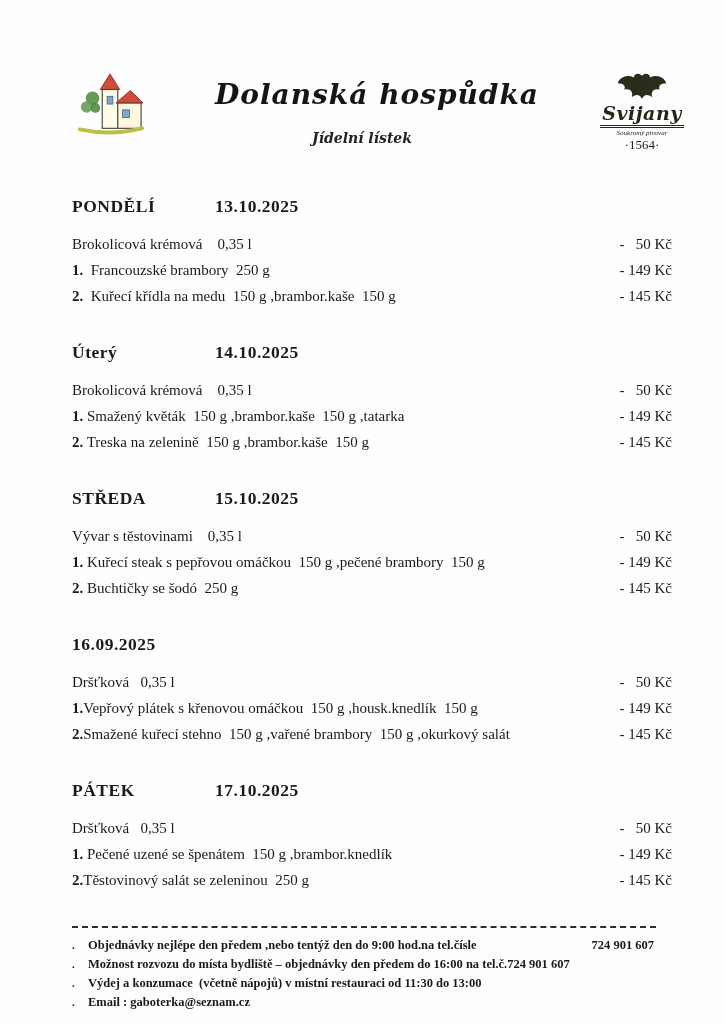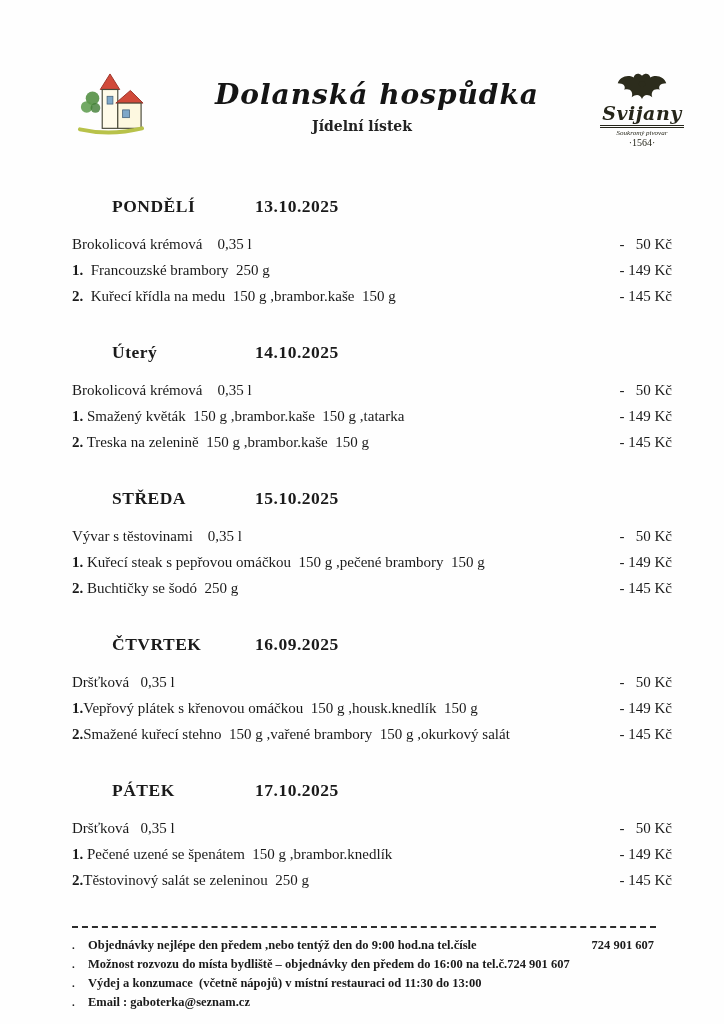--- a/index.html
+++ b/index.html
@@ -23,41 +23,41 @@
   .svijany-name {
     font-family: "DejaVu Serif", serif;
     font-weight: bold; font-style: italic;
     font-size: 19px; letter-spacing: 0.5px;
     border-bottom: 3px double #26261a;
     display: inline-block; padding: 0 2px 1px;
     line-height: 1.05;
     text-align: center;
   }
   .svijany-tagline { font-size: 7px; font-style: italic; margin-top: 1px; }
-  .svijany-year { font-size: 10px; }
+  .svijany-year { font-size: 13px; }
 
   .title {
     text-align: center; padding-top: 78px;
     font-family: "DejaVu Serif", serif;
     font-weight: bold; font-style: italic;
     font-size: 28px; letter-spacing: 1px; color: #151515; padding-left: 30px;
   }
   .subtitle {
-    text-align: center; margin-top: 7px;
+    text-align: center; margin-top: 19px;
     font-family: "DejaVu Serif", serif;
-    font-weight: bold; 
+    font-weight: bold; font-style: italic;
     font-size: 14px; color: #222;
   }
 
   
   .menu { padding: 0 52px 0 72px; margin-top: 38px; }
   .day { margin-bottom: 33px; }
   .day-header {
     display: flex; font-weight: bold; font-size: 17.5px;
-    letter-spacing: 0.5px; margin-bottom: 14px; margin-left: 40px;
+    letter-spacing: 0.5px; margin-bottom: 14px;
   }
   .day-name { width: 143px; }
   .menu-item {
     display: flex; align-items: flex-end;
     font-size: 15px; line-height: 26px; white-space: pre;
   }
   .dish-num { font-weight: bold; }
   .price { margin-left: auto; white-space: pre; }
 
   
@@ -169,21 +169,20 @@
       </div>
       <div class="menu-item">
         <span class="dish-num">2.</span>
         <span class="dish-text"> Buchtičky se šodó  250 g</span>
         <span class="price">- 145 Kč</span>
       </div>
     </section>
 
     <section class="day">
       <div class="day-header">
-        <span class="day-name">ČTVRTEK</span>
         <span class="day-date">16.09.2025</span>
       </div>
       <div class="menu-item">
         <span class="dish-num"></span>
         <span class="dish-text">Dršťková   0,35 l</span>
         <span class="price">-   50 Kč</span>
       </div>
       <div class="menu-item">
         <span class="dish-num">1.</span>
         <span class="dish-text">Vepřový plátek s křenovou omáčkou  150 g ,housk.knedlík  150 g</span>

